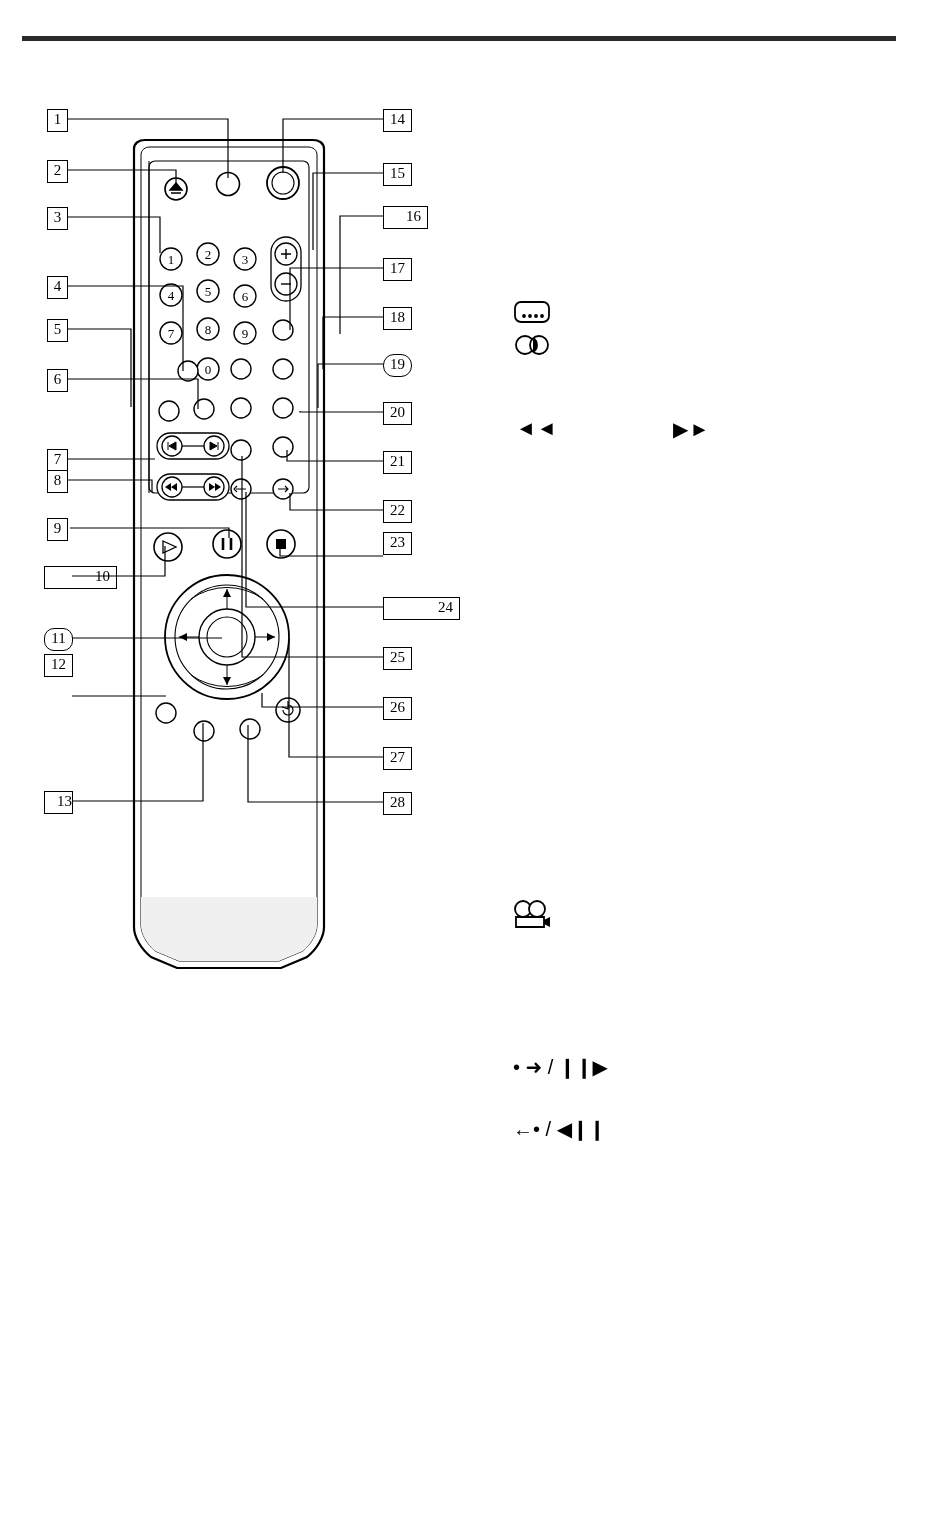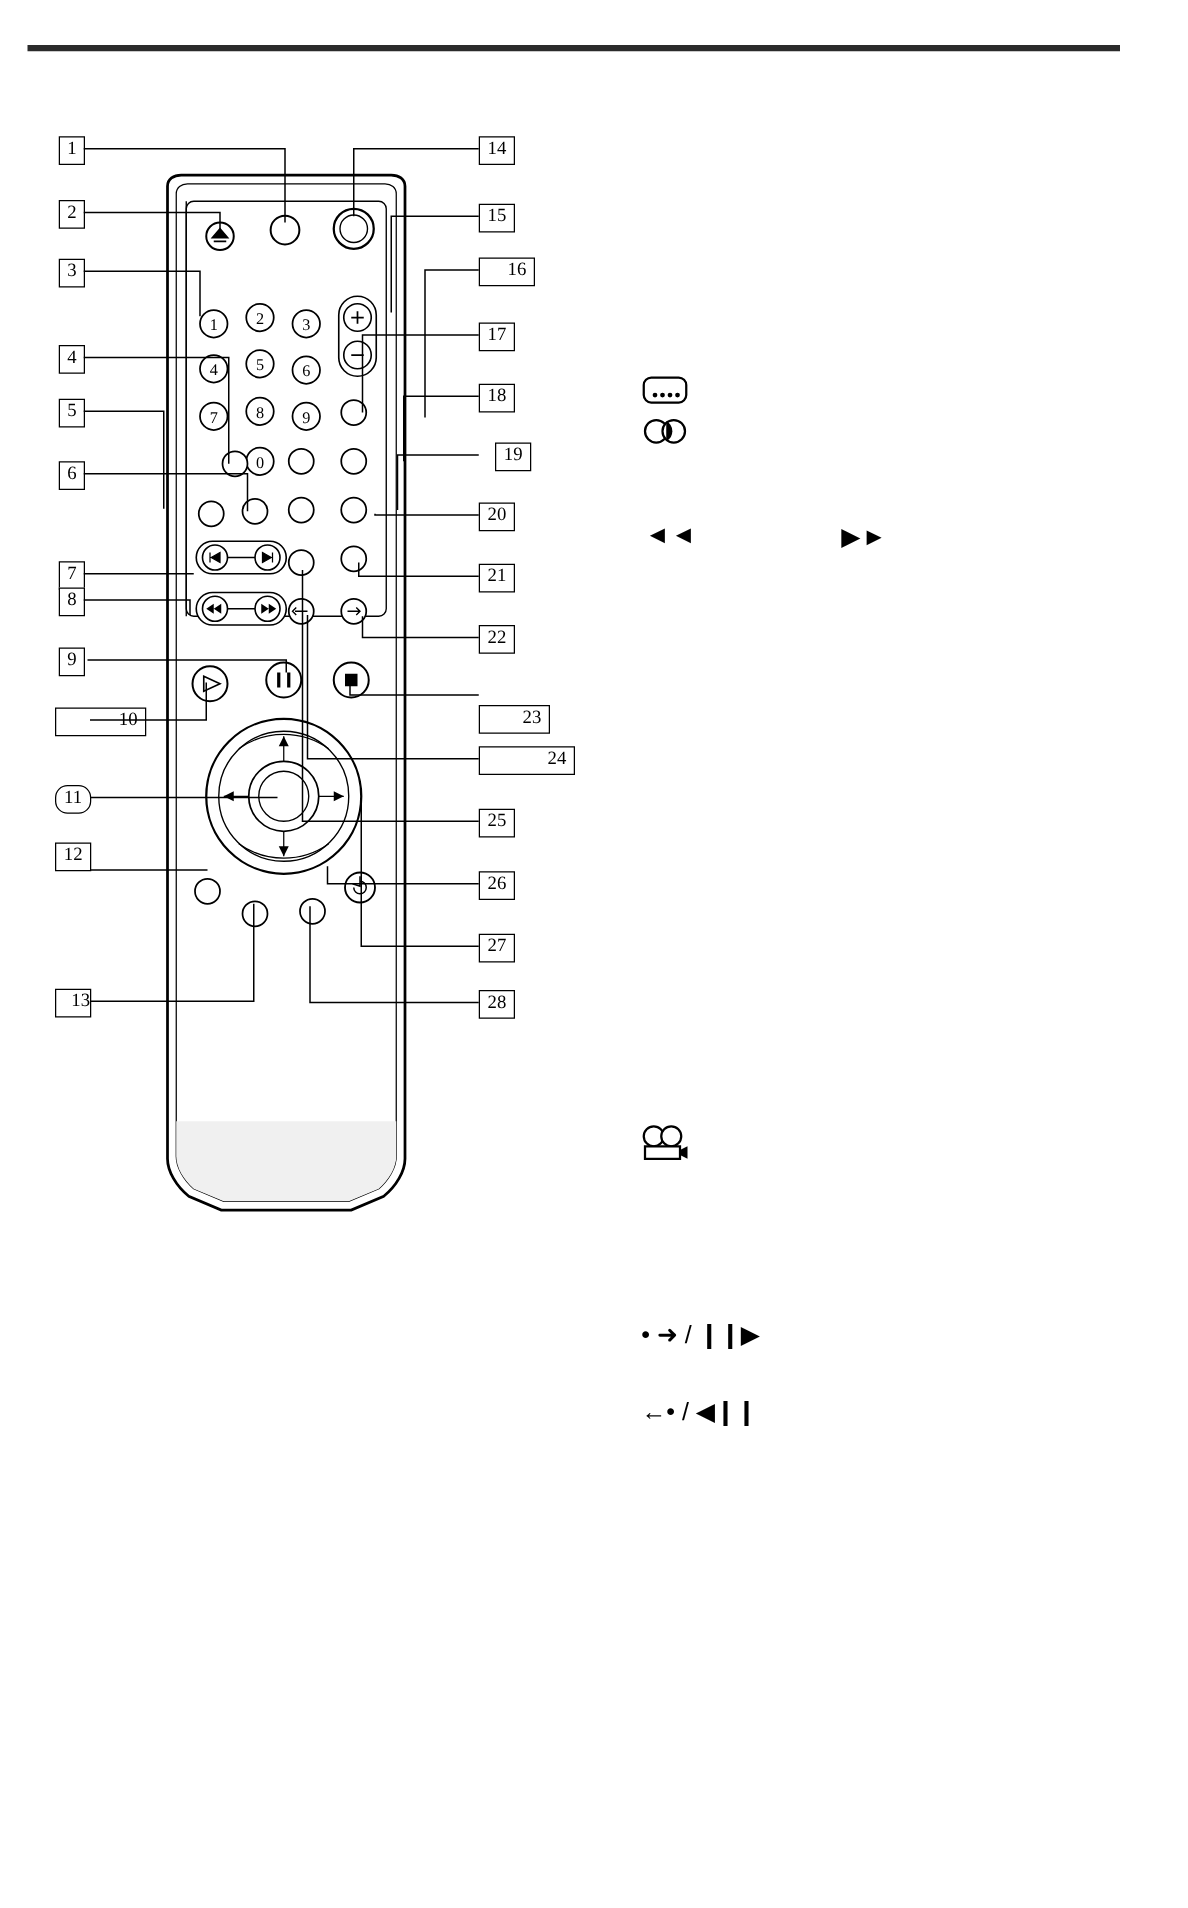--- a/index.html
+++ b/index.html
@@ -146,33 +146,33 @@
   <div class="cbox w1" style="left:47px;top:160px;">2</div>
   <div class="cbox w1" style="left:47px;top:207px;">3</div>
   <div class="cbox w1" style="left:47px;top:276px;">4</div>
   <div class="cbox w1" style="left:47px;top:319px;">5</div>
   <div class="cbox w1" style="left:47px;top:369px;">6</div>
   <div class="cbox w1" style="left:47px;top:449px;">7</div>
   <div class="cbox w1" style="left:47px;top:470px;">8</div>
   <div class="cbox w1" style="left:47px;top:518px;">9</div>
   <div class="cbox w2" style="left:44px;top:566px;padding-left:44px;">10</div>
   <div class="cbox w2" style="left:44px;top:628px;border-radius:10px;">11</div>
-  <div class="cbox w2" style="left:44px;top:674px;text-align:center;">12</div>
+  <div class="cbox w2" style="left:44px;top:654px;text-align:center;">12</div>
   <div class="cbox w2" style="left:44px;top:791px;text-align:right;">13</div>
 
   <div class="cbox w2" style="left:383px;top:109px;">14</div>
   <div class="cbox w2" style="left:383px;top:163px;">15</div>
   <div class="cbox w2" style="left:383px;top:206px;padding-left:16px;">16</div>
   <div class="cbox w2" style="left:383px;top:258px;">17</div>
   <div class="cbox w2" style="left:383px;top:307px;">18</div>
-  <div class="cbox w2" style="left:396px;top:354px;">19</div>
+  <div class="cbox w2" style="left:383px;top:354px;border-radius:11px;">19</div>
   <div class="cbox w2" style="left:383px;top:402px;">20</div>
   <div class="cbox w2" style="left:383px;top:451px;">21</div>
   <div class="cbox w2" style="left:383px;top:500px;">22</div>
-  <div class="cbox w2" style="left:383px;top:564px;padding-left:28px;">23</div>
+  <div class="cbox w2" style="left:383px;top:532px;">23</div>
   <div class="cbox w2" style="left:383px;top:597px;padding-left:48px;">24</div>
   <div class="cbox w2" style="left:383px;top:647px;">25</div>
   <div class="cbox w2" style="left:383px;top:697px;">26</div>
   <div class="cbox w2" style="left:383px;top:747px;">27</div>
   <div class="cbox w2" style="left:383px;top:792px;">28</div>
 
   <svg style="position:absolute;left:0;top:0;width:950px;height:1526px;pointer-events:none;">
     <g stroke="#000" stroke-width="1.2" fill="none">
 
       <path d="M67 119 L228 119 L228 178"></path>

